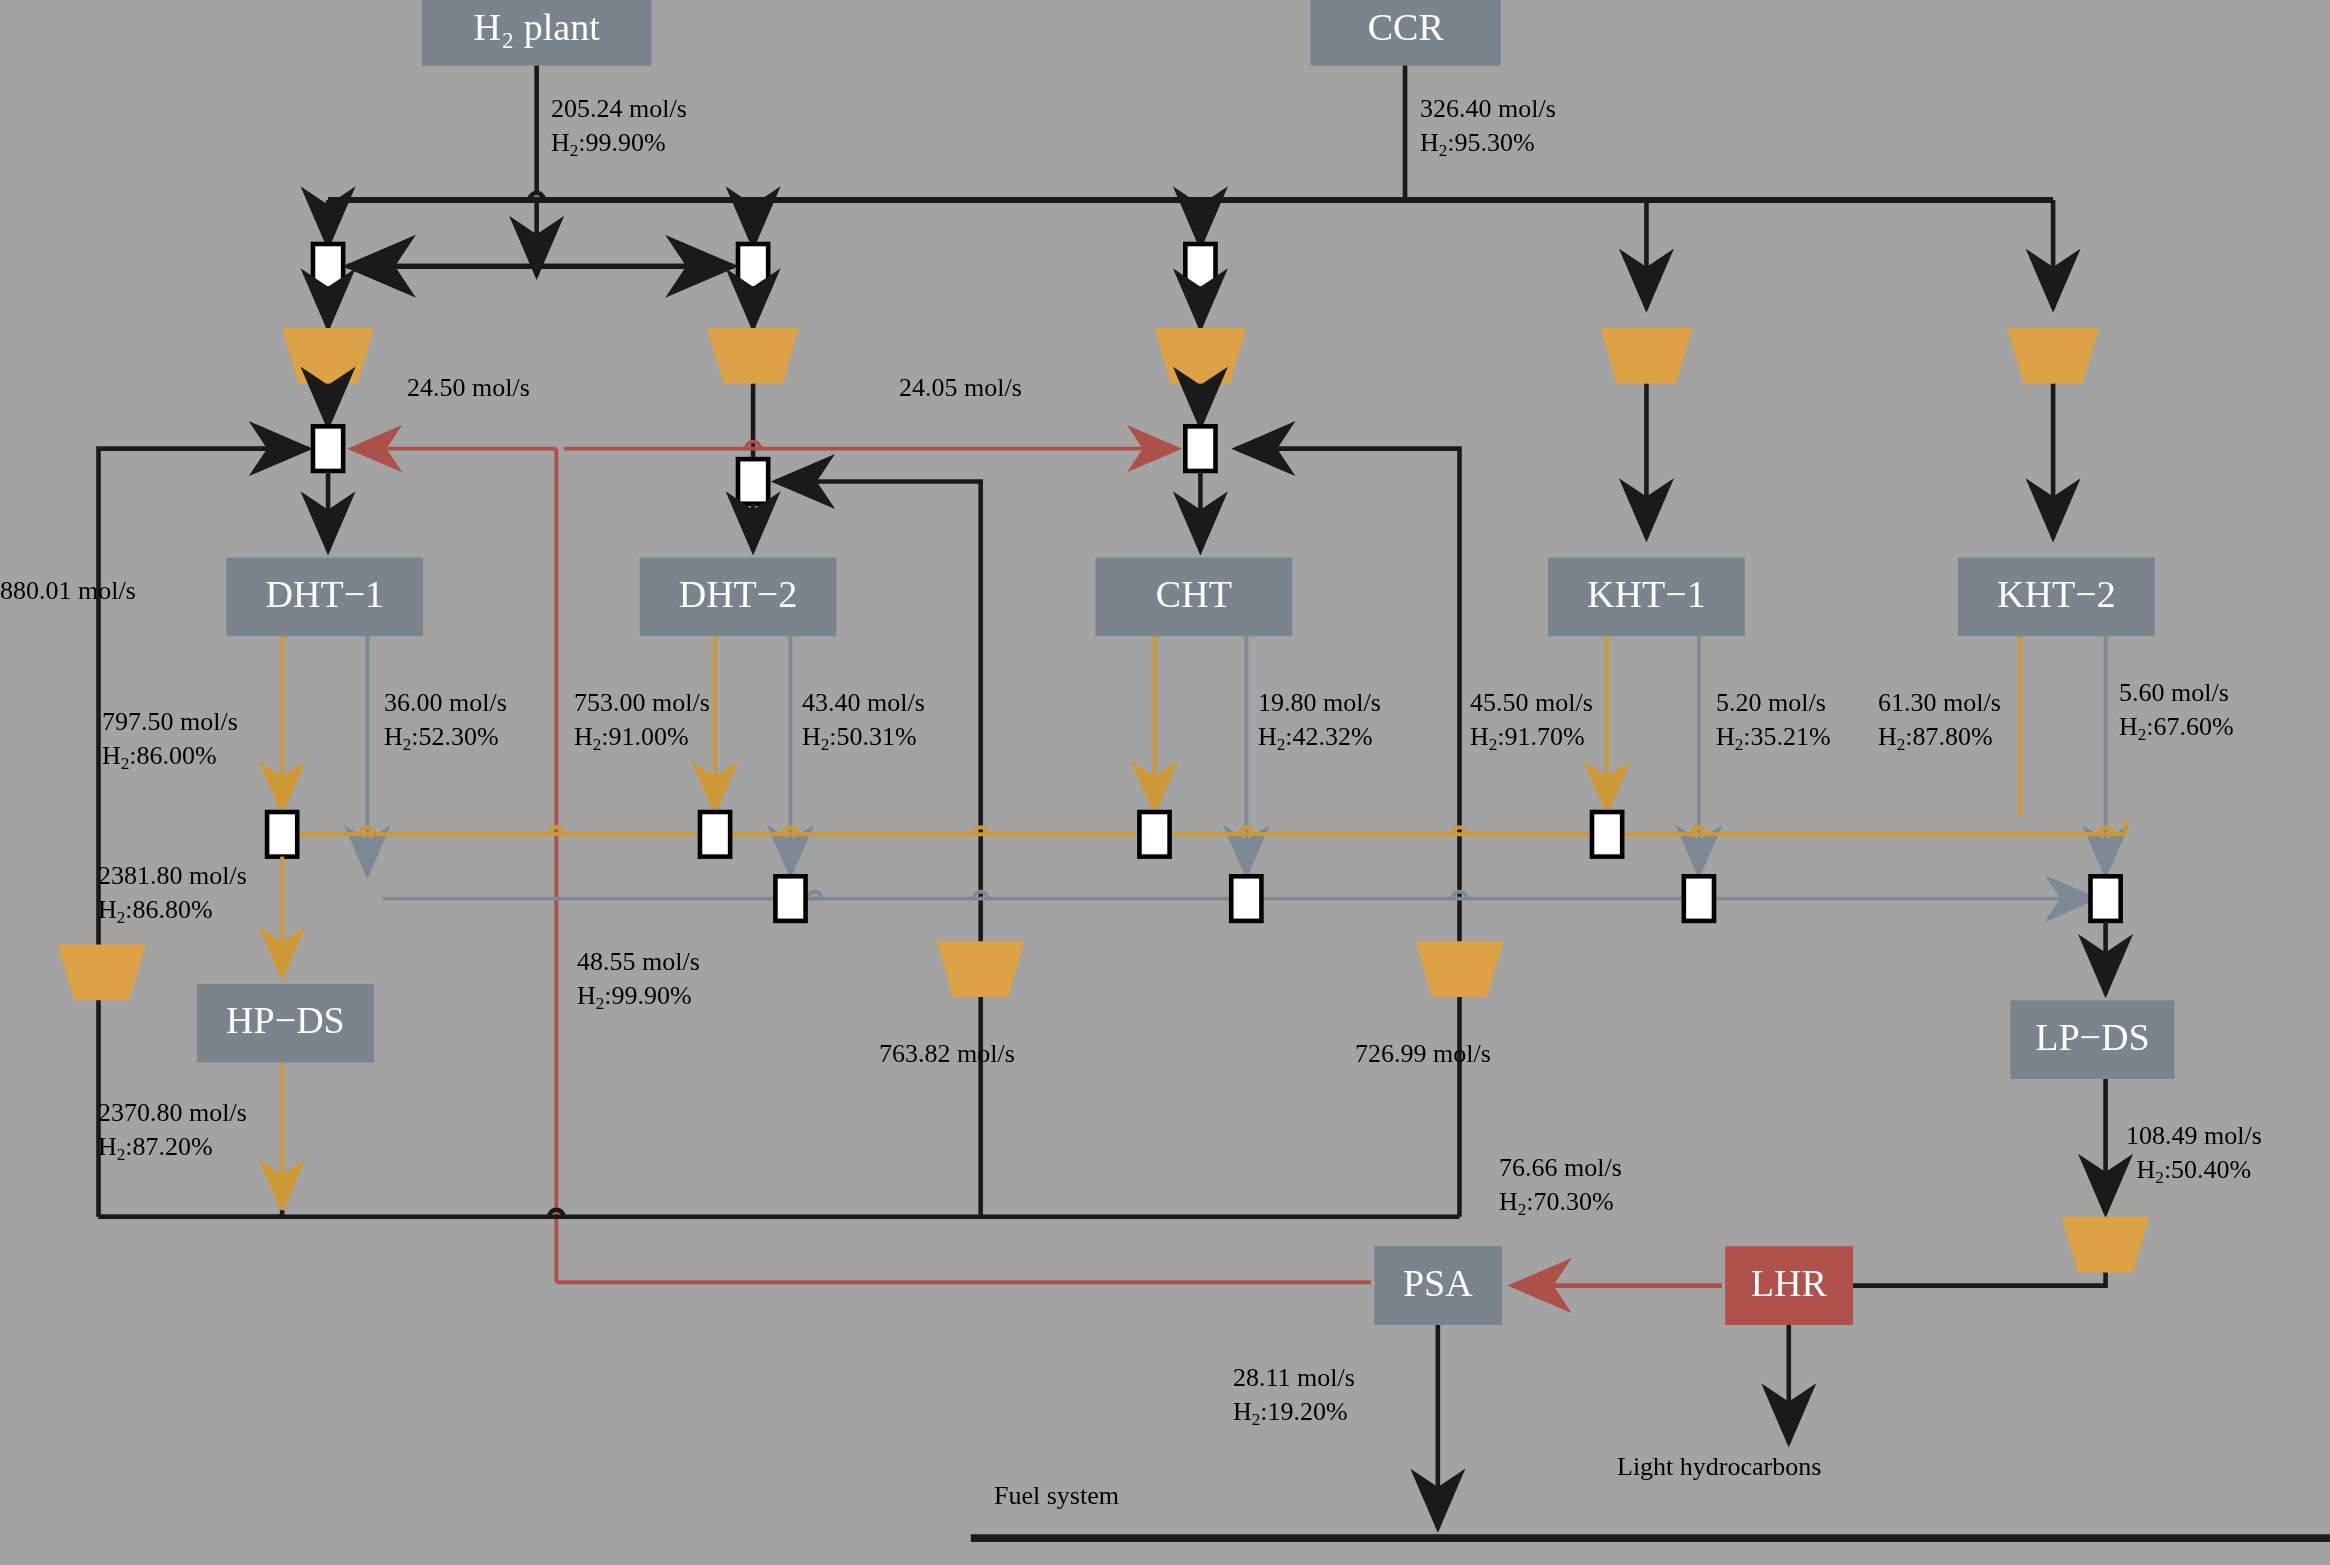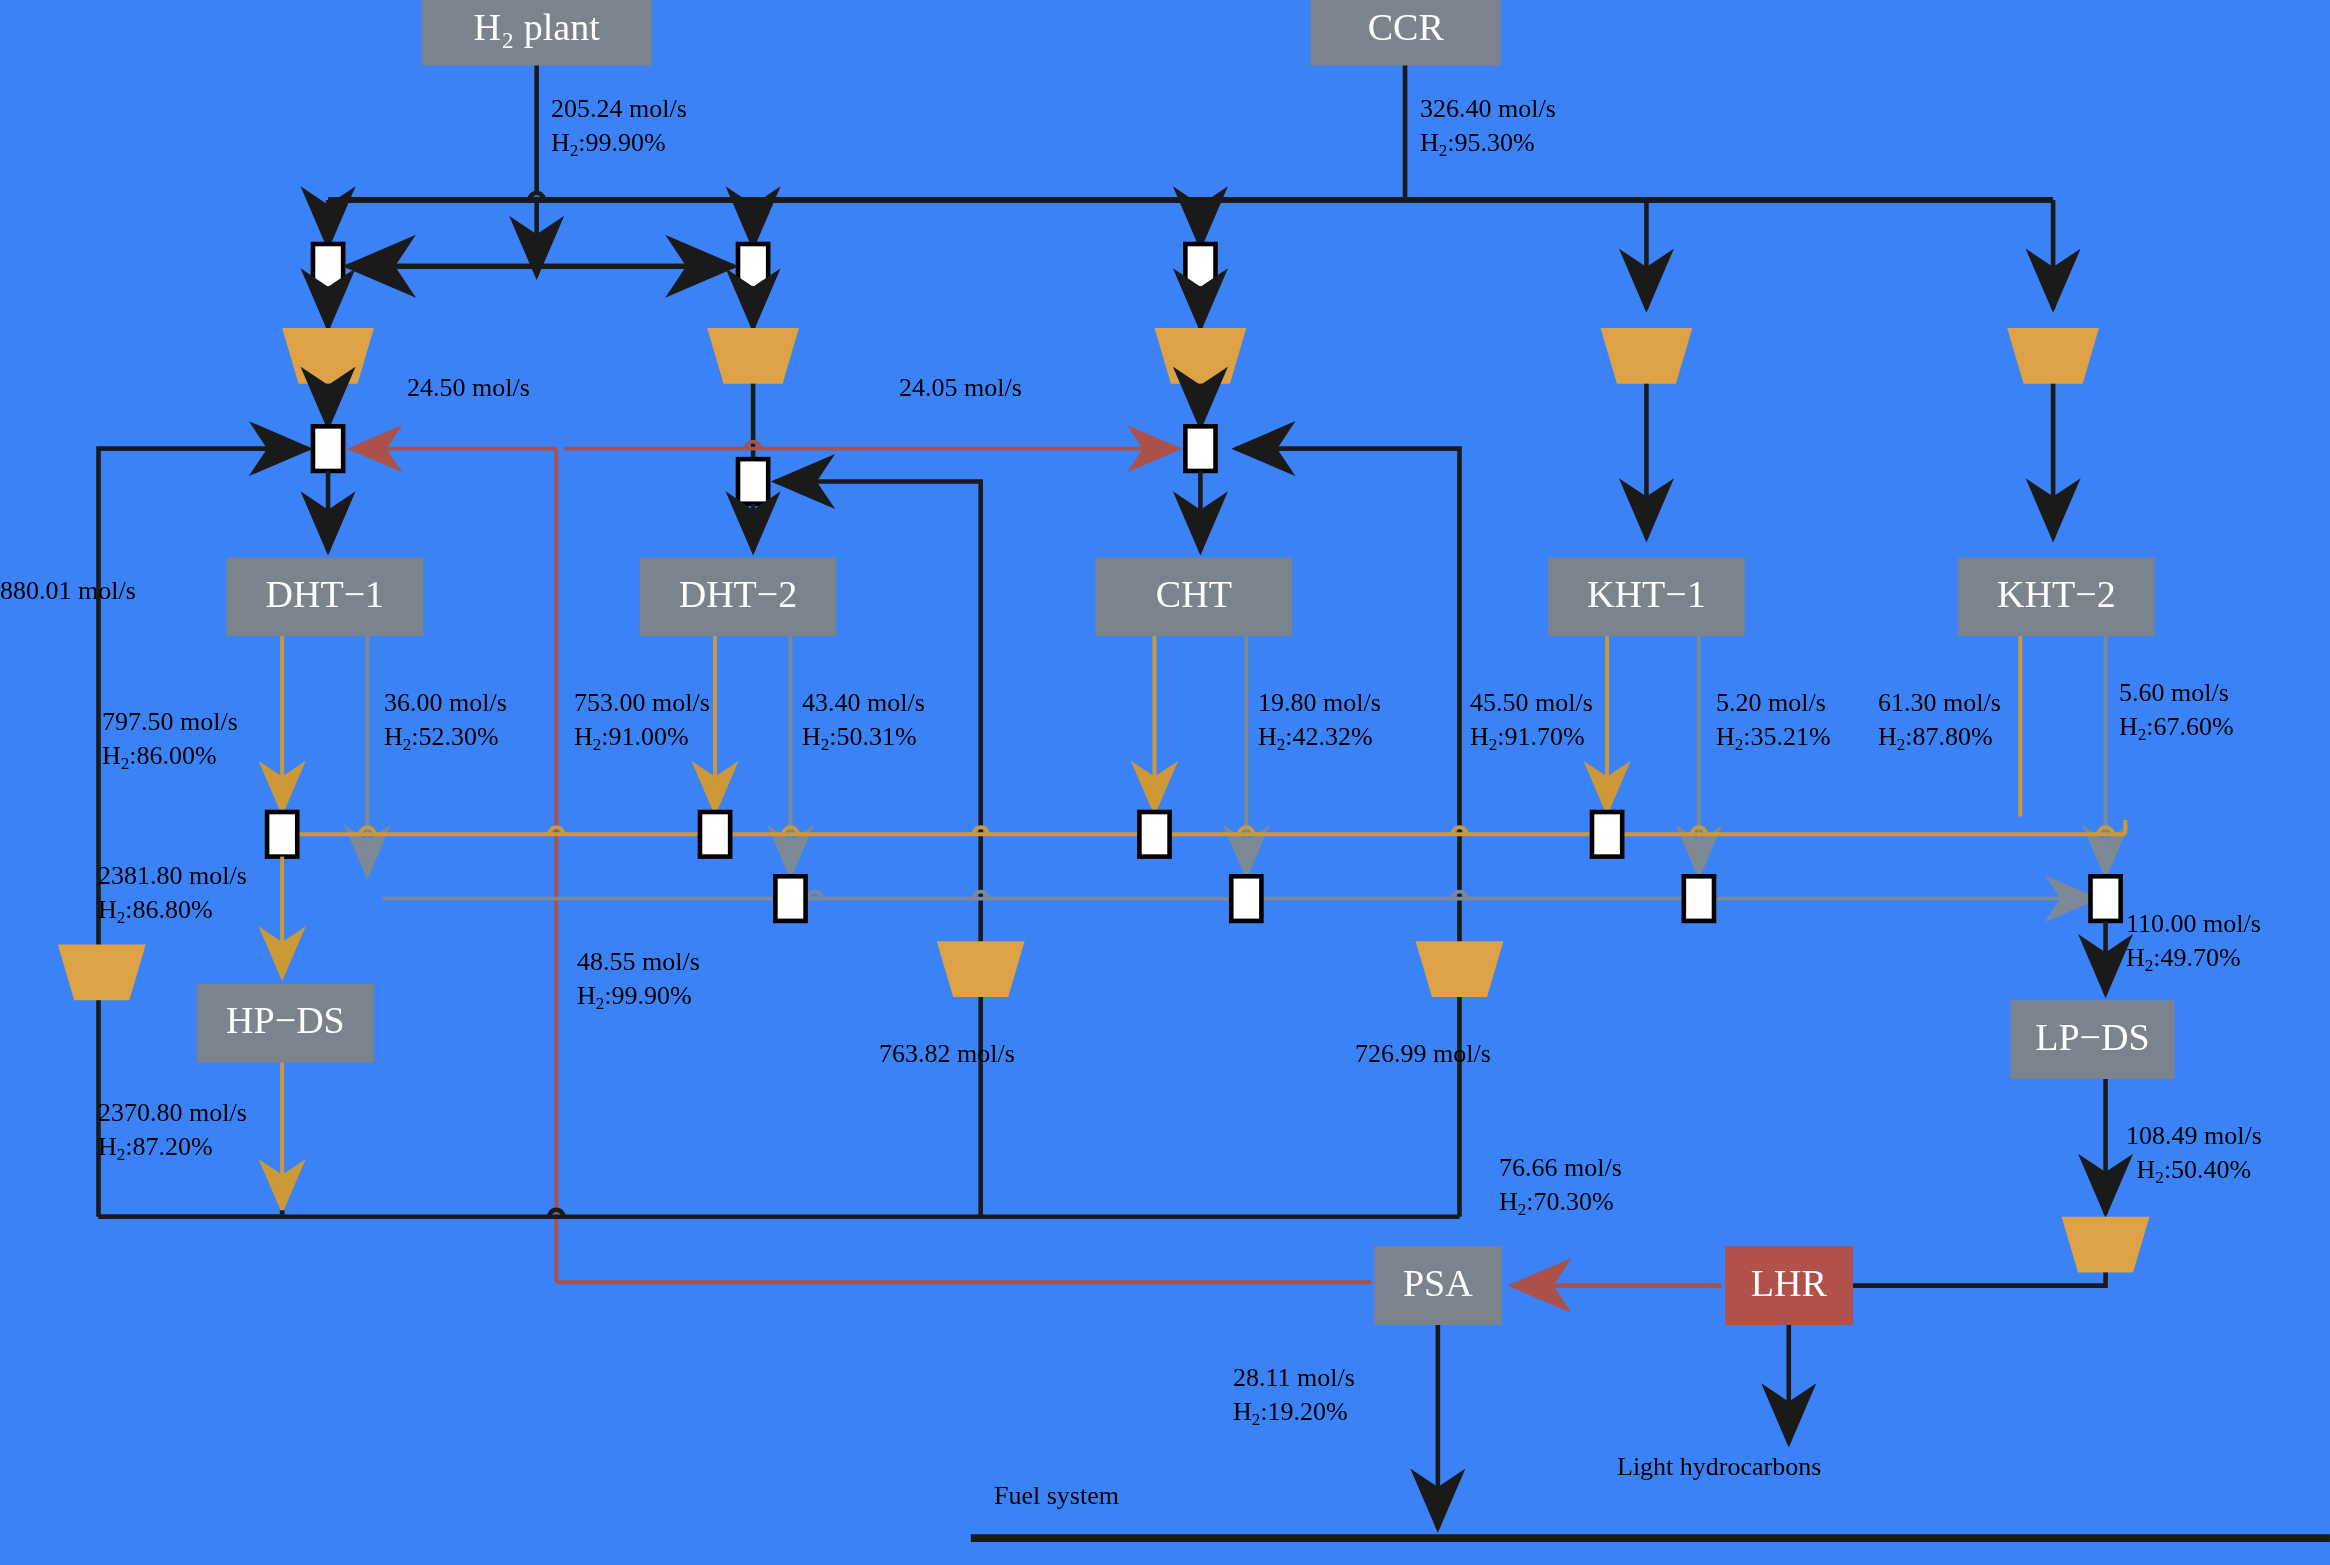--- a/index.html
+++ b/index.html
@@ -1,16 +1,16 @@
 <!DOCTYPE html>
 <html style="font-size:10.5px"><head>
 <meta charset="utf-8">
 <style>
   html,body{margin:0;padding:0;background:#ffffff;}
-  #root{position:relative;width:2330px;height:1565px;background:#3b82f6;
+  #root{position:relative;width:2330px;height:1565px;background:#a3a3a3;
         font-family:"Liberation Serif","DejaVu Serif",serif;}
   svg{position:absolute;left:0;top:0;}
   .lbl{position:absolute;font-family:"Liberation Serif","DejaVu Serif",serif;
        font-size:26px;color:#000;white-space:nowrap;line-height:1.32;}
   .lbl.two{line-height:1.30;}
   .boxtext{fill:#ffffff;font-family:"Liberation Serif","DejaVu Serif",serif;
            font-size:58px;text-anchor:middle;dominant-baseline:middle;}
   sub{font-size:0.66em;vertical-align:-0.28em;}
 </style>
 </head>
@@ -331,24 +331,20 @@
 </div>
 
 <div class="lbl" style="left:879px; top:1037px;">763.82 mol/s</div>
 <div class="lbl" style="left:1355px; top:1037px;text-align:right;">726.99 mol/s</div>
 
 <div class="lbl two" style="left:1499px; top:1151px;">
   <div>76.66 mol/s</div>
   <div>H<sub>2</sub>:70.30%</div>
 </div>
 
-<div class="lbl two" style="left:2126px; top:907px;">
-  <div>110.00 mol/s</div>
-  <div>H<sub>2</sub>:49.70%</div>
-</div>
 <div class="lbl two" style="left:2126px; top:1119px;text-align:center;">
   <div>108.49 mol/s</div>
   <div>H<sub>2</sub>:50.40%</div>
 </div>
 
 <div class="lbl two" style="left:1233px; top:1361px;">
   <div>28.11 mol/s</div>
   <div>H<sub>2</sub>:19.20%</div>
 </div>
 

